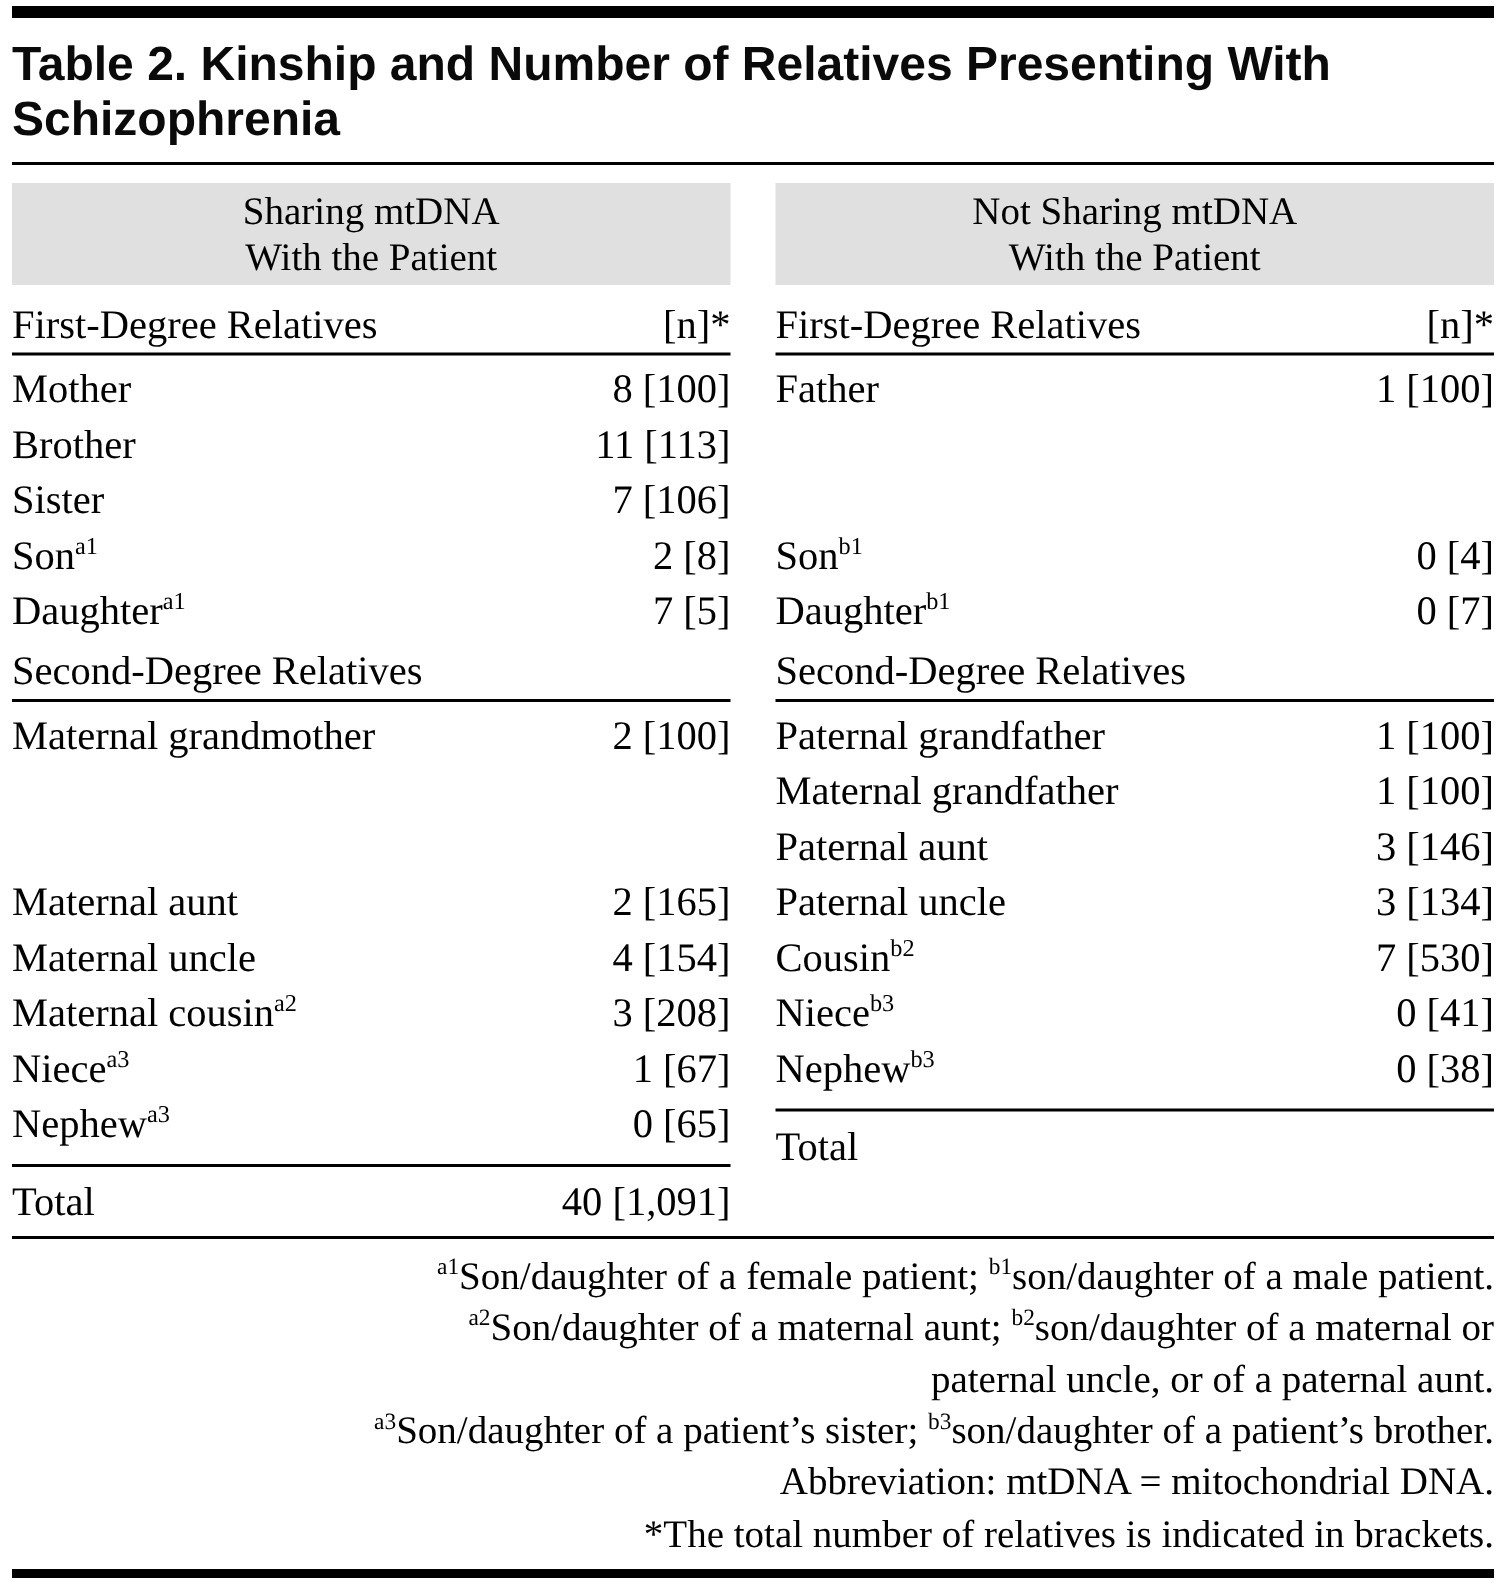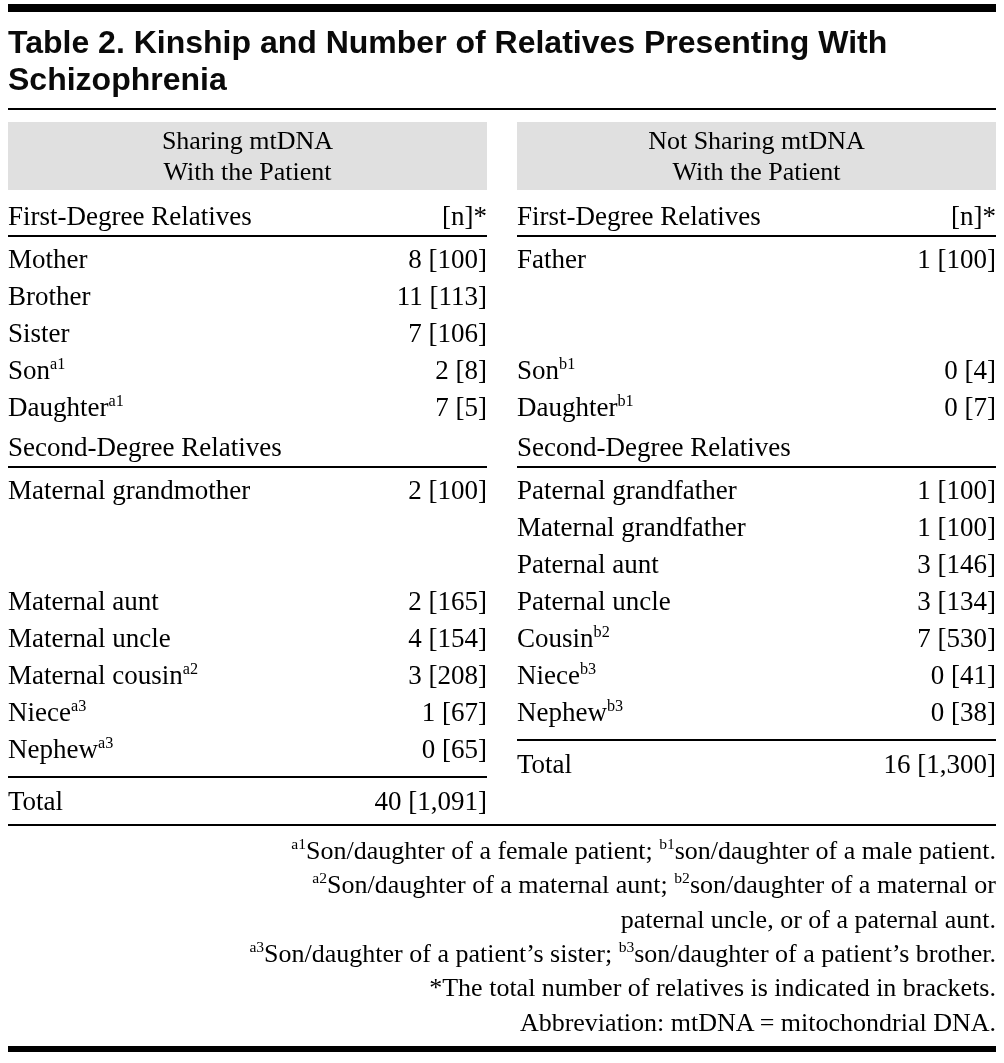--- a/index.html
+++ b/index.html
@@ -176,30 +176,29 @@
           <span class="lbl"><span>Niece</span><sup>b3</sup></span>
           <span class="val">0 [41]</span>
         </div>
         <div class="row">
           <span class="lbl"><span>Nephew</span><sup>b3</sup></span>
           <span class="val">0 [38]</span>
         </div>
         <div class="rule pre-total"></div>
         <div class="row total-row">
           <span class="lbl">Total</span>
-          <span class="val">16 [1,300]</span>
         </div>
       </section>
     </div>
 
   <div class="rule-thin below-totals"></div>
 
   <div class="footnotes" id="footnotes">
       <div class="fnline"><sup>a1</sup><span>Son/daughter of a female patient; </span><sup>b1</sup><span>son/daughter of a male patient.</span></div>
       <div class="fnline"><sup>a2</sup><span>Son/daughter of a maternal aunt; </span><sup>b2</sup><span>son/daughter of a maternal or</span></div>
       <div class="fnline indent"><span>paternal uncle, or of a paternal aunt.</span></div>
       <div class="fnline"><sup>a3</sup><span>Son/daughter of a patient’s sister; </span><sup>b3</sup><span>son/daughter of a patient’s brother.</span></div>
+      <div class="fnline"><span>Abbreviation: mtDNA = mitochondrial DNA.</span></div>
       <div class="fnline"><span>*The total number of relatives is indicated in brackets.</span></div>
-      <div class="fnline"><span>Abbreviation: mtDNA = mitochondrial DNA.</span></div>
     </div>
 
   <div class="rule-thick bottom"></div>
 </div>
 
 </body></html>

